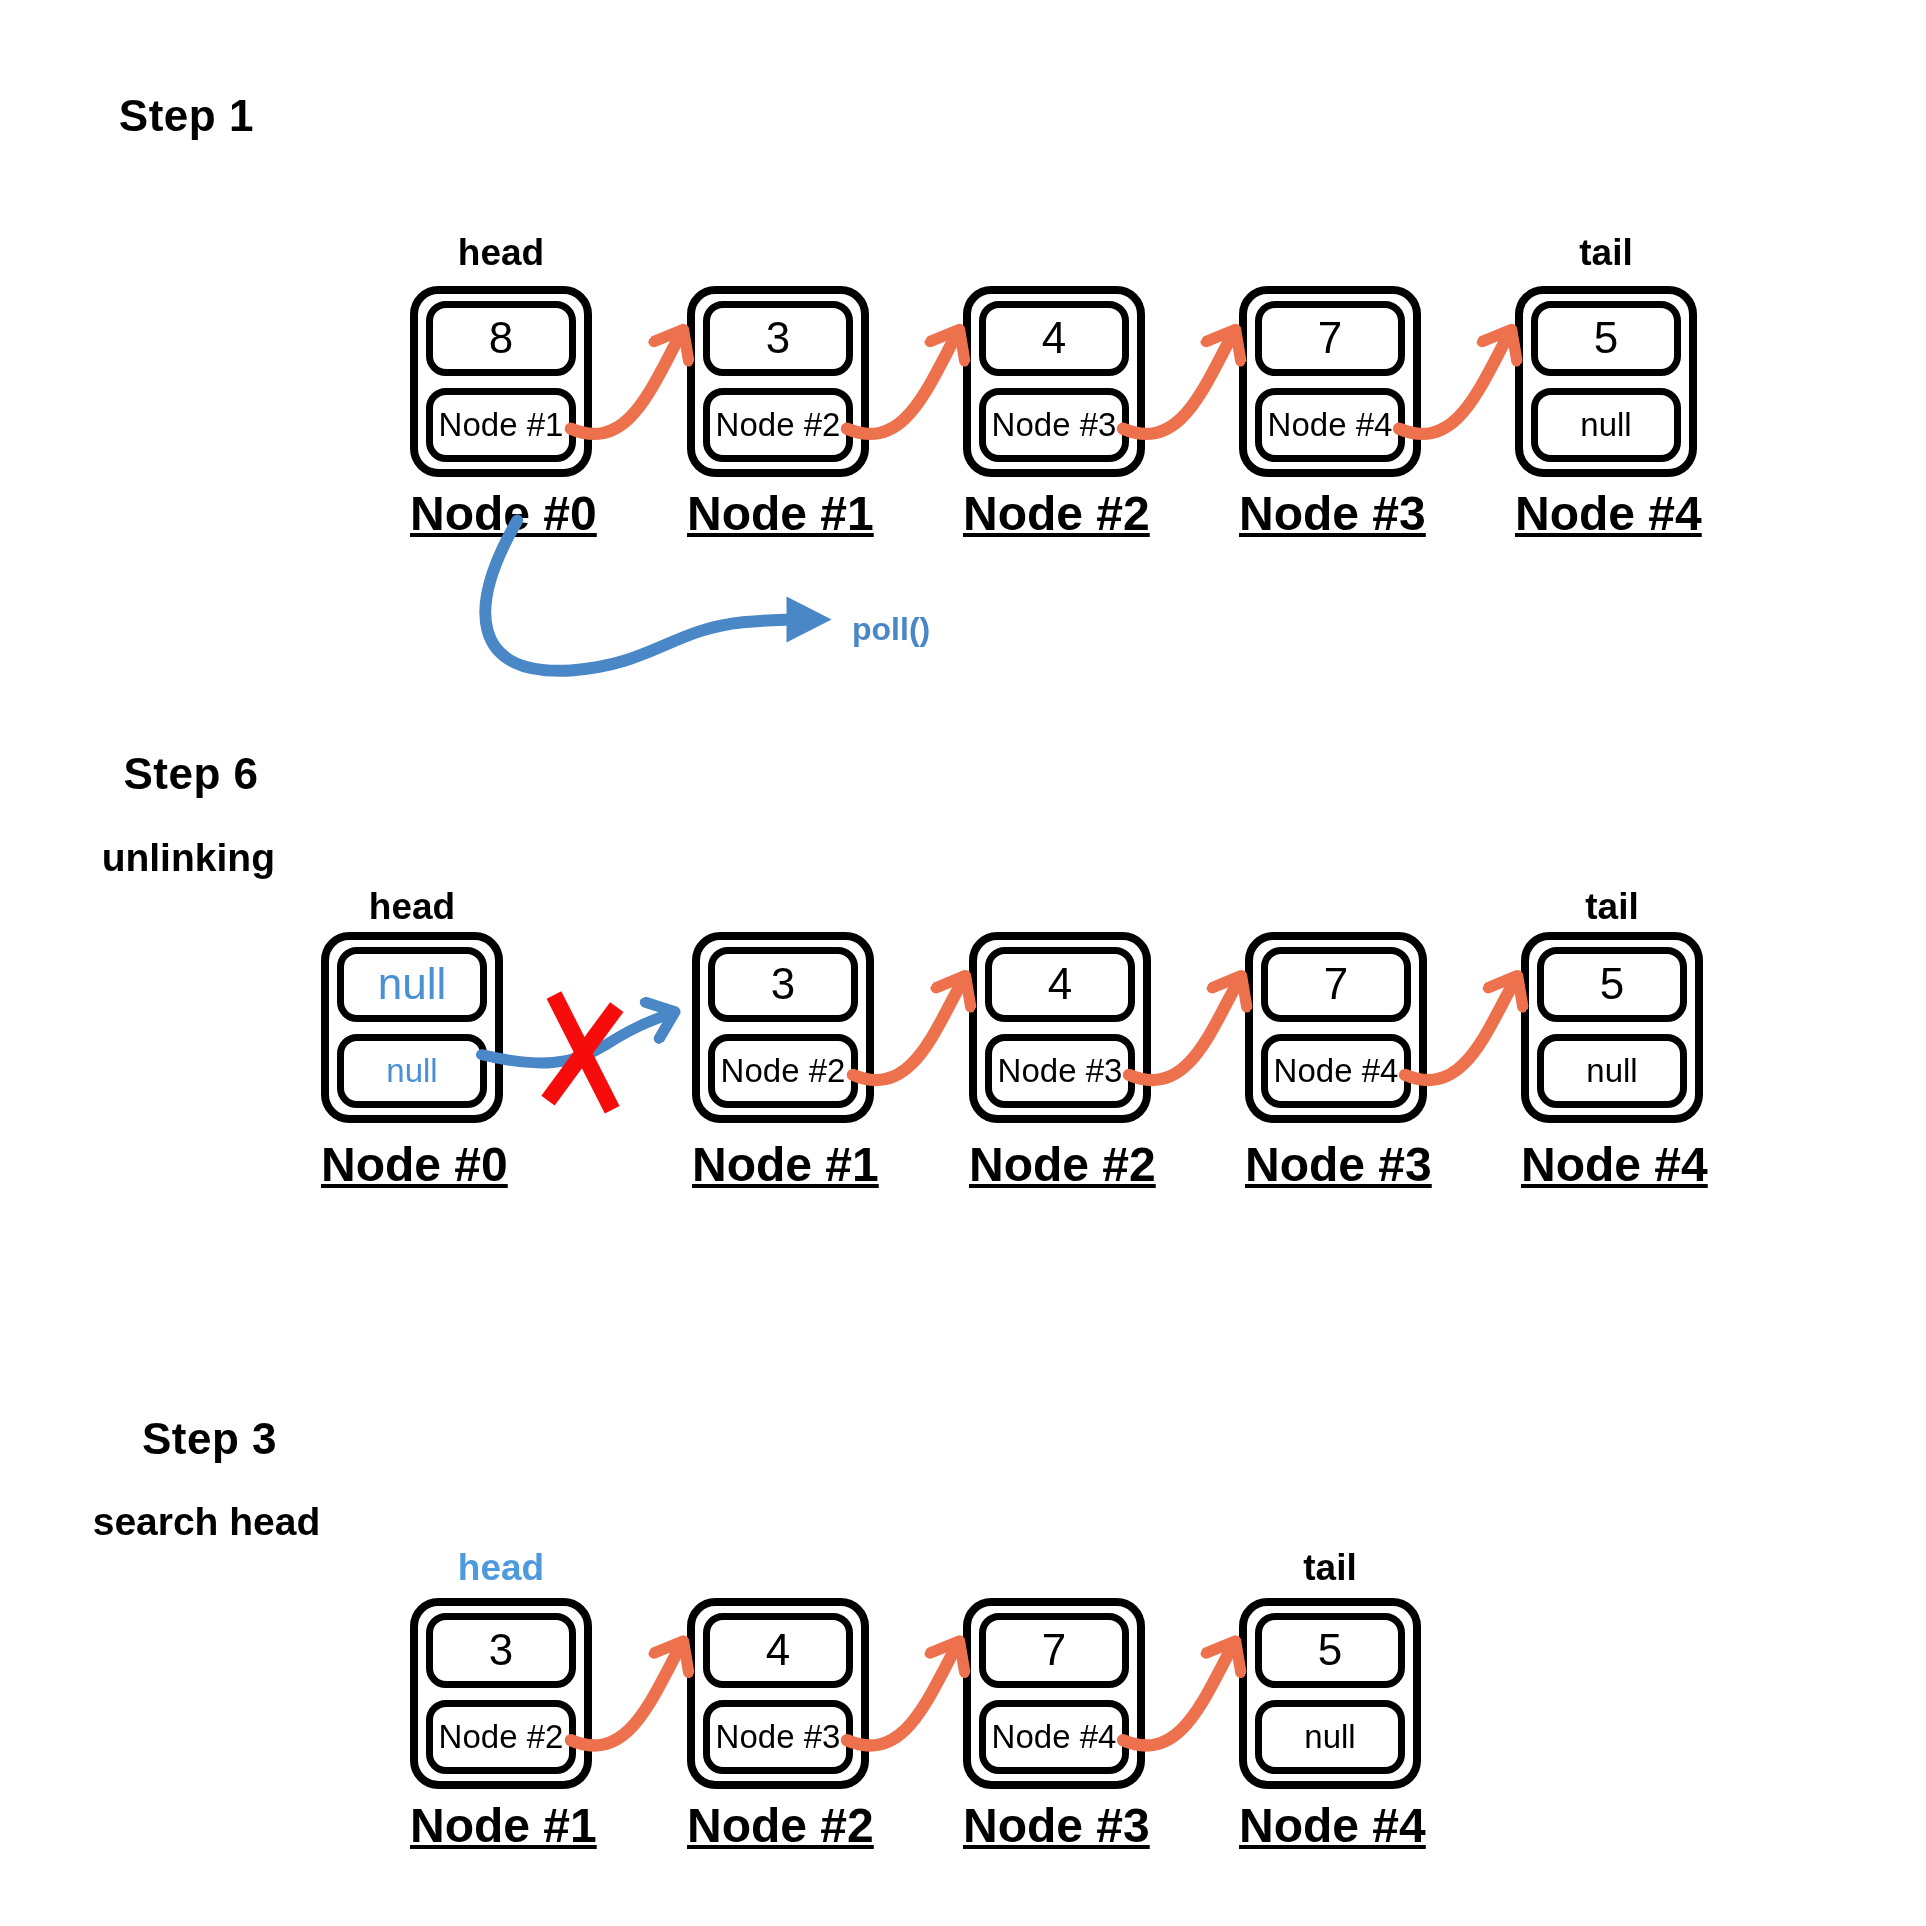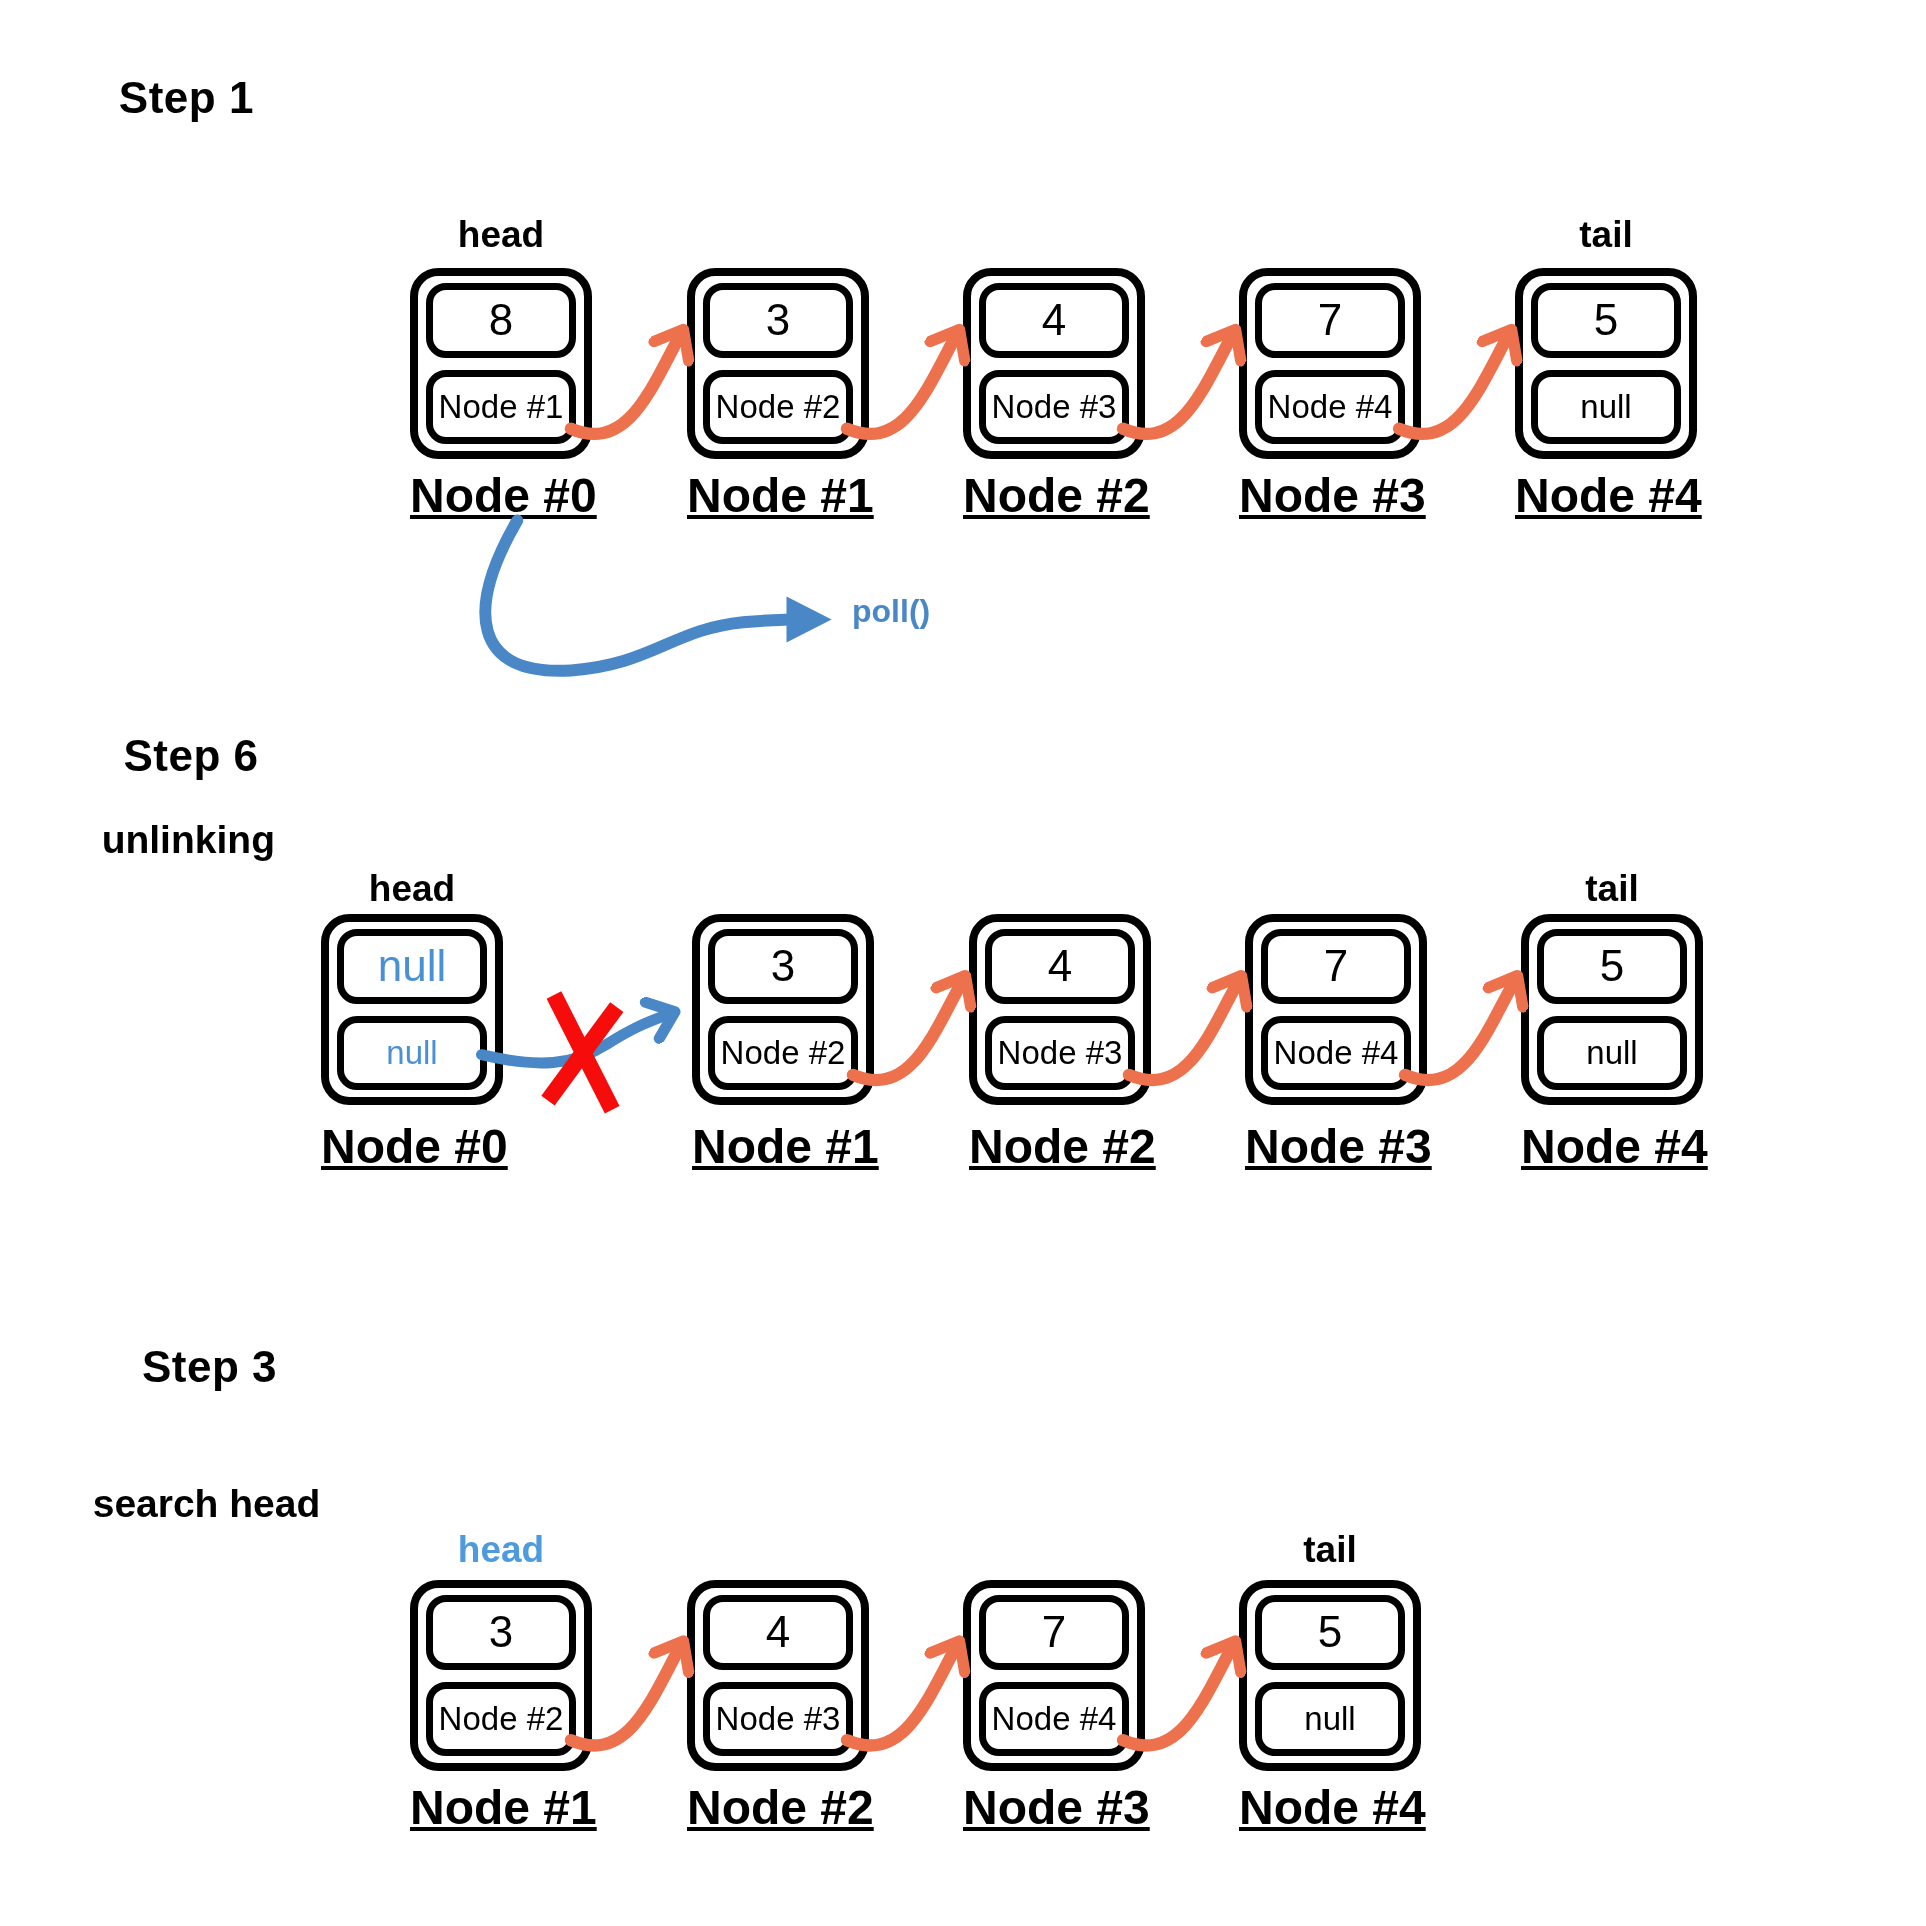--- a/index.html
+++ b/index.html
@@ -1,20 +1,20 @@
 <!DOCTYPE html>
 <html style="--arrow-orange: #EE714D; --arrow-blue: #4A87C6; --null-blue: #4A90D5; --head-blue: #4D9ADD; --cross-red: #F70C0C; --node-border: #000000; --background: #FFFFFF;font-size:7.3px"><head>
 <meta charset="utf-8">
 <style>
   html,body{margin:0;padding:0;background:#ffffff;}
   .canvas{
     position:relative;width:1926px;height:1926px;background:#ffffff;
     font-family:"Liberation Sans", sans-serif;color:#000;overflow:hidden;
   }
-  .abs{position:absolute;}
+  .abs{position:absolute;margin-top:18px;}
   .step-title{
     width:371px;text-align:center;font-size:44px;font-weight:700;
     letter-spacing:0.5px;line-height:1.1;white-space:nowrap;
   }
   .step-subtitle{
     width:371px;text-align:center;font-size:39px;font-weight:700;
     line-height:1.1;white-space:nowrap;
   }
   .pointer-label{
     width:182px;text-align:center;font-size:37px;font-weight:700;line-height:1.05;
@@ -148,21 +148,21 @@
         <span>null</span>
       </div>
   </div>
 
   <div class="abs node-label" style="left:321px;top:1122px">Node #0</div>
   <div class="abs node-label" style="left:692px;top:1122px">Node #1</div>
   <div class="abs node-label" style="left:969px;top:1122px">Node #2</div>
   <div class="abs node-label" style="left:1245px;top:1122px">Node #3</div>
   <div class="abs node-label" style="left:1521px;top:1122px">Node #4</div>
 
-  <div class="abs step-title" style="left:24px;top:1343px">Step 3</div>
+  <div class="abs step-title" style="left:24px;top:1397px">Step 3</div>
   <div class="abs step-subtitle" style="left:21px;top:1483px">search head</div>
 
   <div class="abs pointer-label blue" style="left:410px;top:1531px">head</div>
   <div class="abs pointer-label" style="left:1239px;top:1531px">tail</div>
 
   <div class="abs node" style="left:410px;top:1580px">
     <div class="cell value">
         <span>3</span>
       </div>
     <div class="cell next">

